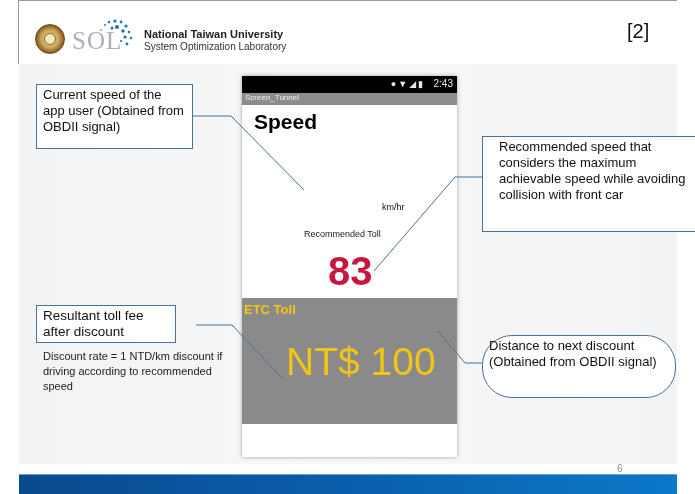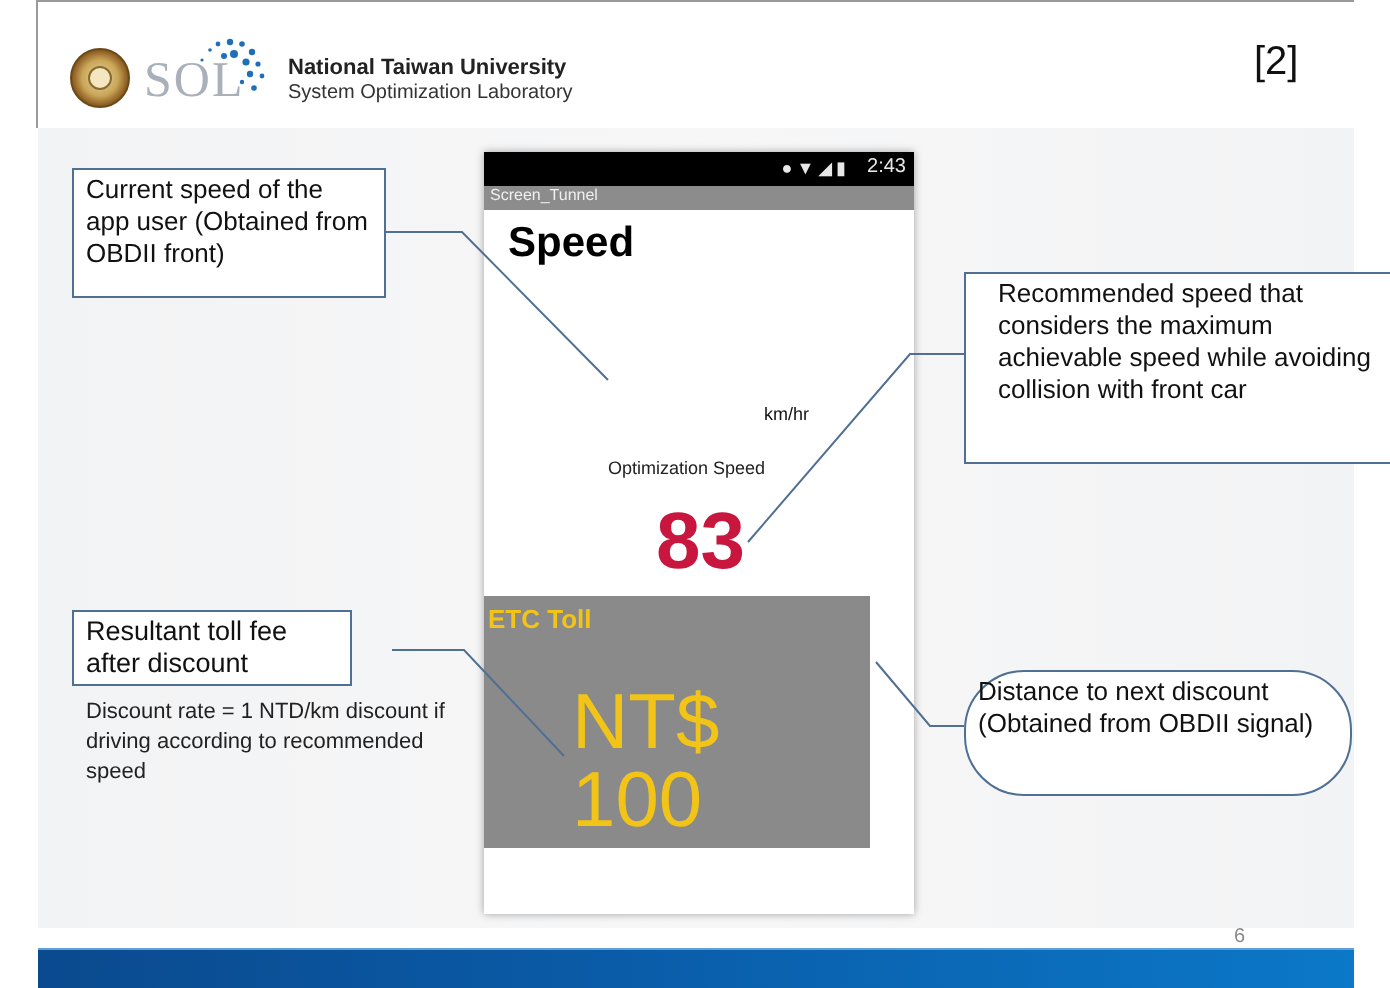--- a/index.html
+++ b/index.html
@@ -39,21 +39,21 @@
     .status-time { position: absolute; right: 4px; top: 2px; font-size: 10px; color: #e8e8e8; }
     .status-icons { position: absolute; right: 32px; top: 3px; font-size: 9px; color: #e8e8e8; letter-spacing: 2px; }
     .title-bar { position: absolute; left: 0; top: 17px; width: 215px; height: 12px; background: #8c8c8c; }
     .title-bar-text { position: absolute; left: 3px; top: 0; font-size: 8px; color: #f0f0f0; }
     .speed-heading { position: absolute; left: 2px; top: 34px; font-size: 21px; font-weight: bold; color: #000; margin-left: 10px; }
     .current-speed { position: absolute; left: 64px; top: 72px; font-size: 64px; color: #99e33a; line-height: 1; }
     .unit { position: absolute; left: 140px; top: 126px; font-size: 9px; color: #111; }
     .rec-label { position: absolute; left: 62px; top: 153px; font-size: 9px; color: #222; }
     .rec-speed { position: absolute; left: 86px; top: 175px; font-size: 40px; color: #c8163e; line-height: 1; font-weight: bold; }
 
-    .etc-panel { position: absolute; left: 0; top: 222px; width: 193px; height: 126px; background: #8a8a8a; }
+    .etc-panel { position: absolute; left: 0; top: 222px; width: 215px; height: 126px; background: #8a8a8a; }
     .etc-title { position: absolute; left: 2px; top: 4px; font-size: 13px; font-weight: bold; color: #f2c418; }
     .etc-dist { position: absolute; right: 2px; top: 25px; font-family: "Liberation Serif", serif; font-size: 12px; color: #e9c84a; }
     .etc-fee { position: absolute; left: 44px; top: 44px; font-size: 39px; color: #f2c418; line-height: 1; }
 
     .bottom-area { position: absolute; left: 0; top: 348px; width: 215px; height: 33px; background: #ffffff; margin-top: 48px; }
     .home-btn { position: absolute; left: 2px; top: 2px; width: 49px; height: 27px;
       background: linear-gradient(#e6e6e6, #cfcfcf); border: 1px solid #bdbdbd; border-radius: 2px;
       font-size: 9px; color: #111; text-align: center; line-height: 25px; cursor: pointer; }
 
     
@@ -107,42 +107,42 @@
     <span class="status-icons">
       <span>●</span><span>▼</span><span>◢</span><span>▮</span>
     </span>
     <span class="status-time">2:43</span>
   </div>
   <div class="title-bar">
     <span class="title-bar-text">Screen_Tunnel</span>
   </div>
   <div class="speed-heading">Speed</div>
   <div class="unit">km/hr</div>
-  <div class="rec-label">Optimization Speed</div>
+  <div class="rec-label">Recommended Toll</div>
   <div class="rec-speed">83</div>
 
   <div class="etc-panel">
     <div class="etc-title">ETC Toll</div>
     <div class="etc-fee">NT$ 100</div>
   </div>
   <div class="bottom-area">
     <div class="home-btn">回首頁</div>
   </div>
 </div>
 
 <svg class="connectors" viewBox="0 0 695 494">
   <g stroke="#4f6f93" stroke-width="1" fill="none">
     <polyline points="193,116 231,116 304,190"></polyline>
     <polyline points="482,177 455,177 374,271"></polyline>
     <polyline points="196,325 232,325 282,378"></polyline>
     <polyline points="482,363 465,363 438,331"></polyline>
   </g>
 </svg>
 
-<div class="callout c1">Current speed of the app user (Obtained from OBDII front)</div>
+<div class="callout c1">Current speed of the app user (Obtained from OBDII signal)</div>
 <div class="callout c2">Recommended speed that considers the maximum achievable speed while avoiding collision with front car</div>
 <div class="callout c3">Resultant toll fee after discount</div>
 <div class="note">Discount rate = 1 NTD/km discount if driving according to recommended speed</div>
 <div class="callout c4">Distance to next discount (Obtained from OBDII signal)</div>
 
 <div class="page-num">6</div>
 <div class="footer-line"></div>
 <div class="footer-bar"></div>
 
 </body></html>

